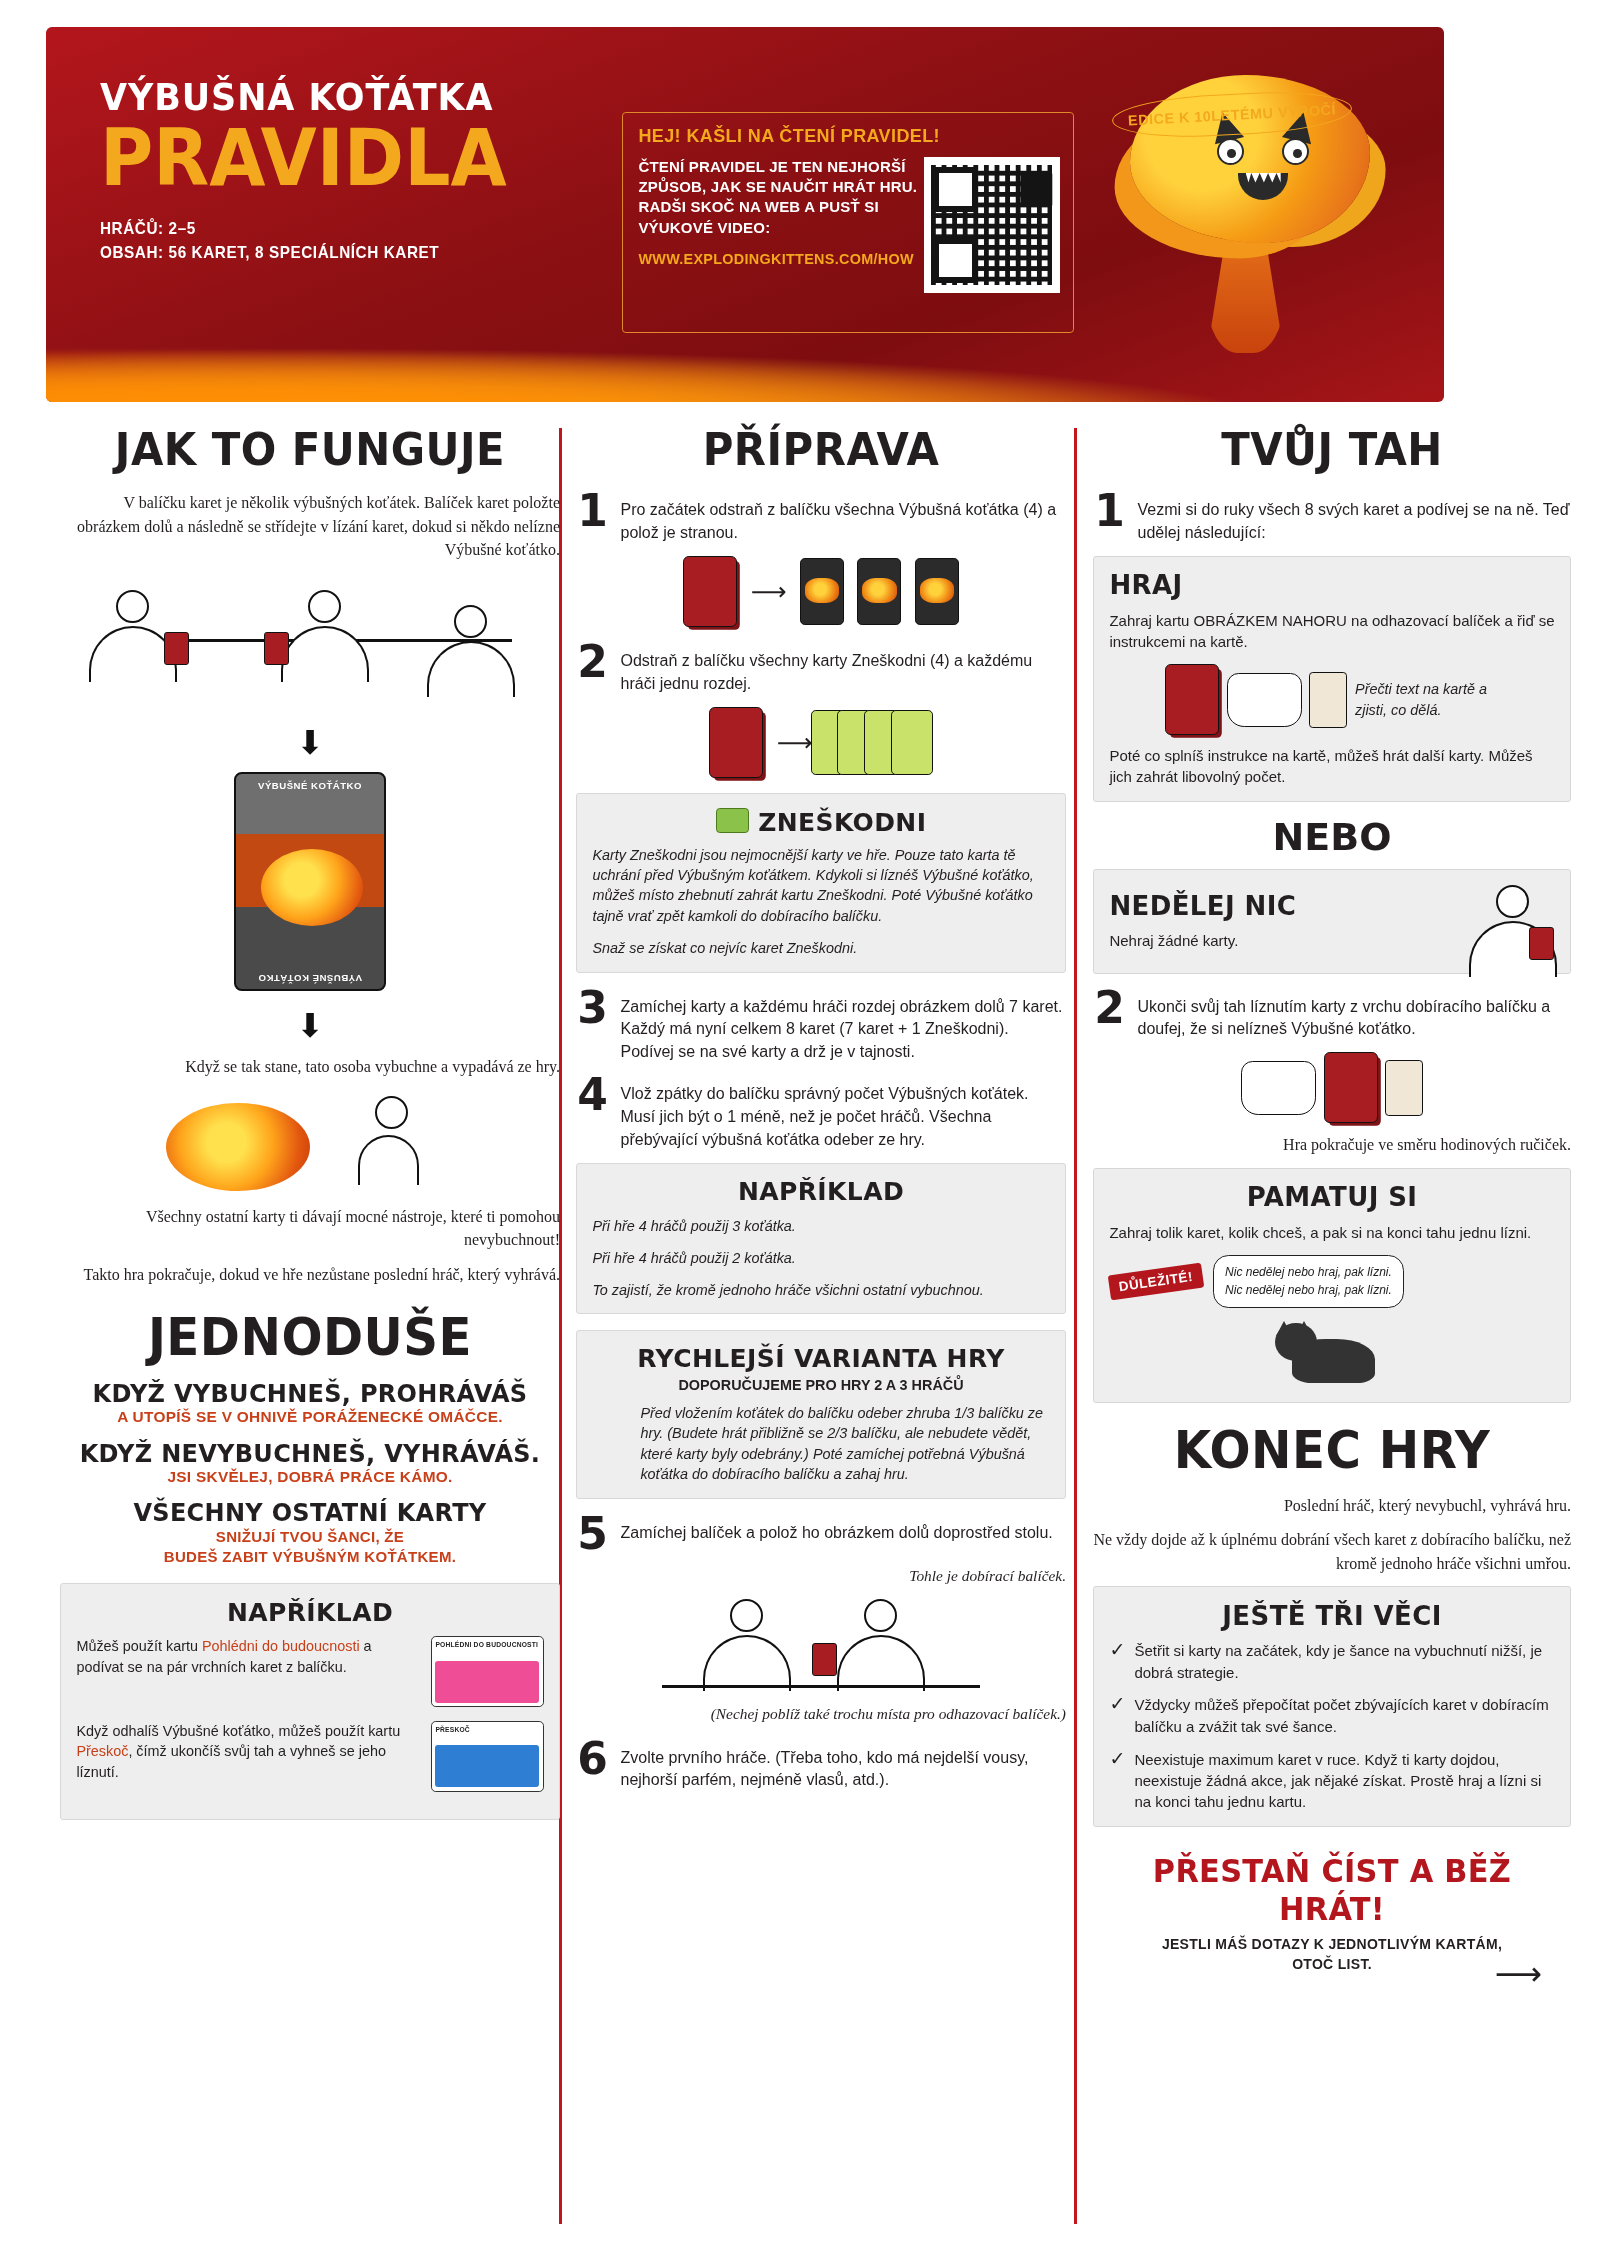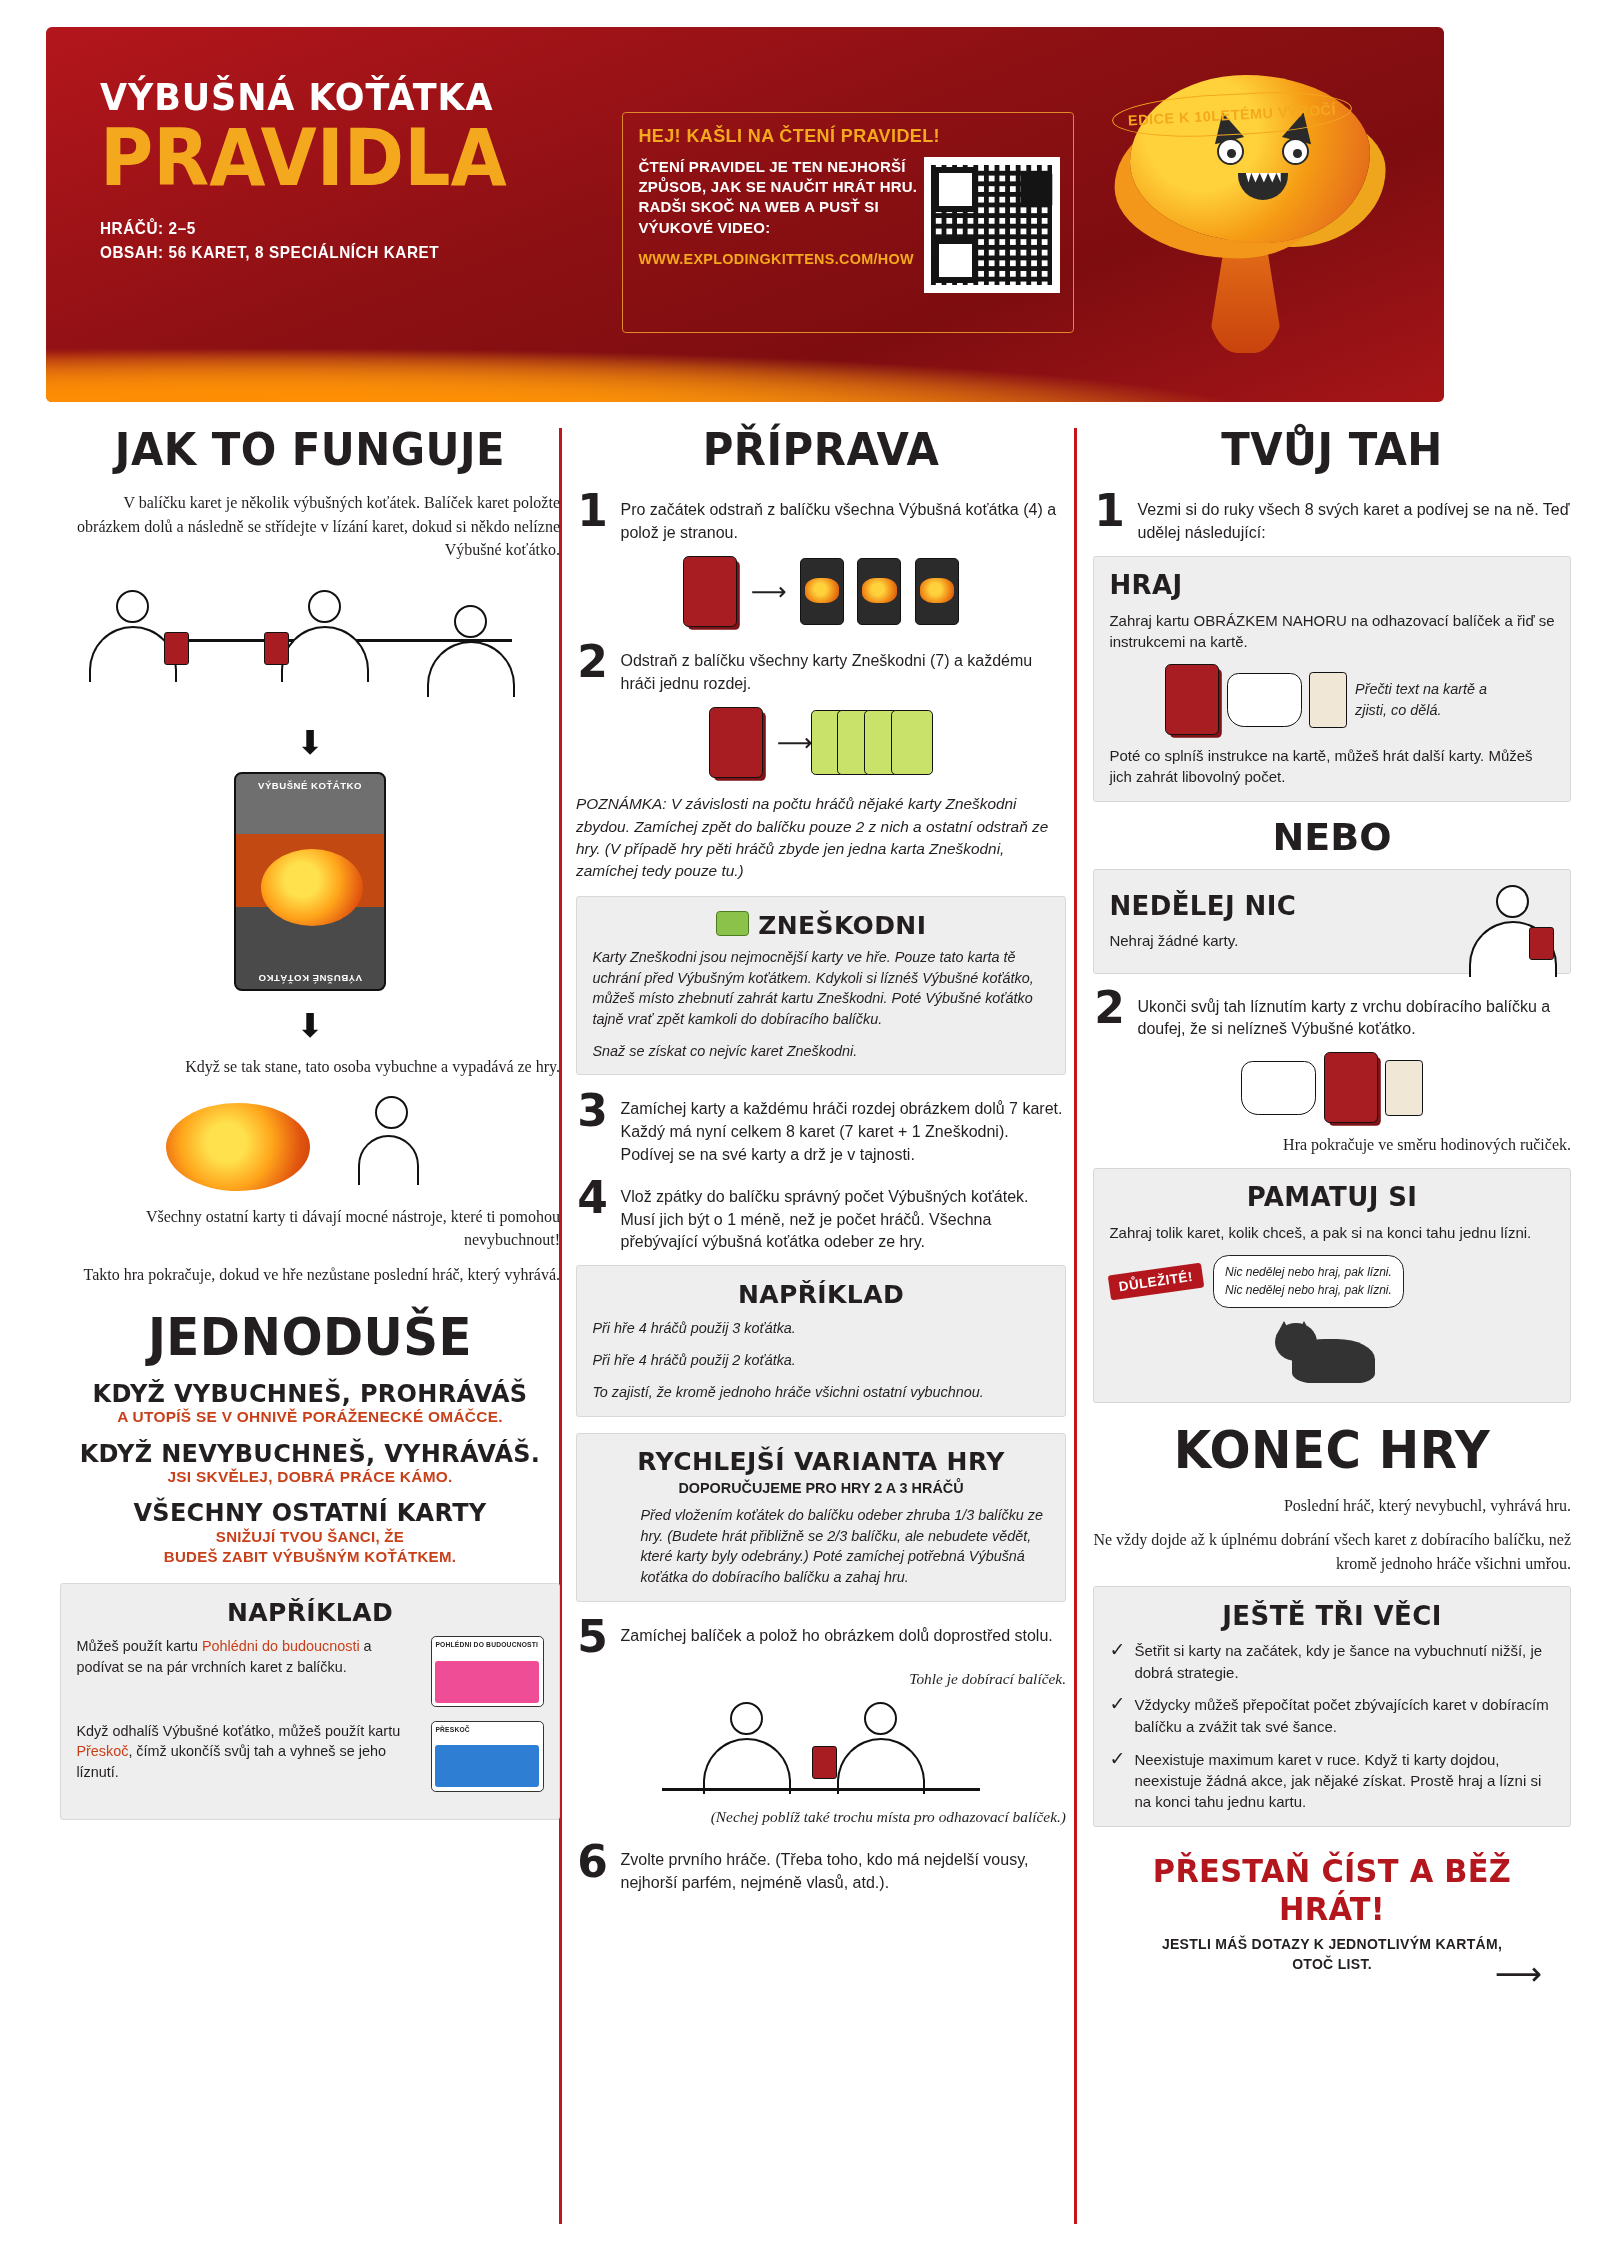--- a/index.html
+++ b/index.html
@@ -381,34 +381,33 @@
       <div class="card-face">
           <div class="fl"></div>
         </div>
       <div class="card-face">
           <div class="fl"></div>
         </div>
     </div>
 
     <div class="step">
       <div class="num">2</div>
-      <div class="txt">Odstraň z balíčku všechny karty Zneškodni (7) a každému hráči jednu rozdej.</div>
+      <div class="txt">Odstraň z balíčku všechny karty Zneškodni (4) a každému hráči jednu rozdej.</div>
     </div>
     <div class="artrow">
       <div class="deck"></div>
       <span class="arrow-r">⟶</span>
       <div class="fan">
         <div class="card-green"></div>
           <div class="card-green"></div>
           <div class="card-green"></div>
           <div class="card-green"></div>
       </div>
     </div>
 
-    <p class="note">POZNÁMKA: V závislosti na počtu hráčů nějaké karty Zneškodni zbydou. Zamíchej zpět do balíčku pouze 2 z nich a ostatní odstraň ze hry. (V případě hry pěti hráčů zbyde jen jedna karta Zneškodni, zamíchej tedy pouze tu.)</p>
 
     <div class="grayblock">
       <div class="hdr-inline">
         <span style="display:inline-block;width:33px;height:25px;background:#8bc34a;border:1.9px solid #4d7a1f;border-radius:3.8px;"></span>
         <h3 style="margin:0;">ZNEŠKODNI</h3>
       </div>
       <p class="it">Karty Zneškodni jsou nejmocnější karty ve hře. Pouze tato karta tě uchrání před Výbušným koťátkem. Kdykoli si líznéš Výbušné koťátko, můžeš místo zhebnutí zahrát kartu Zneškodni. Poté Výbušné koťátko tajně vrať zpět kamkoli do dobíracího balíčku.</p>
       <p class="it" style="margin-bottom:0;">Snaž se získat co nejvíc karet Zneškodni.</p>
     </div>
 

